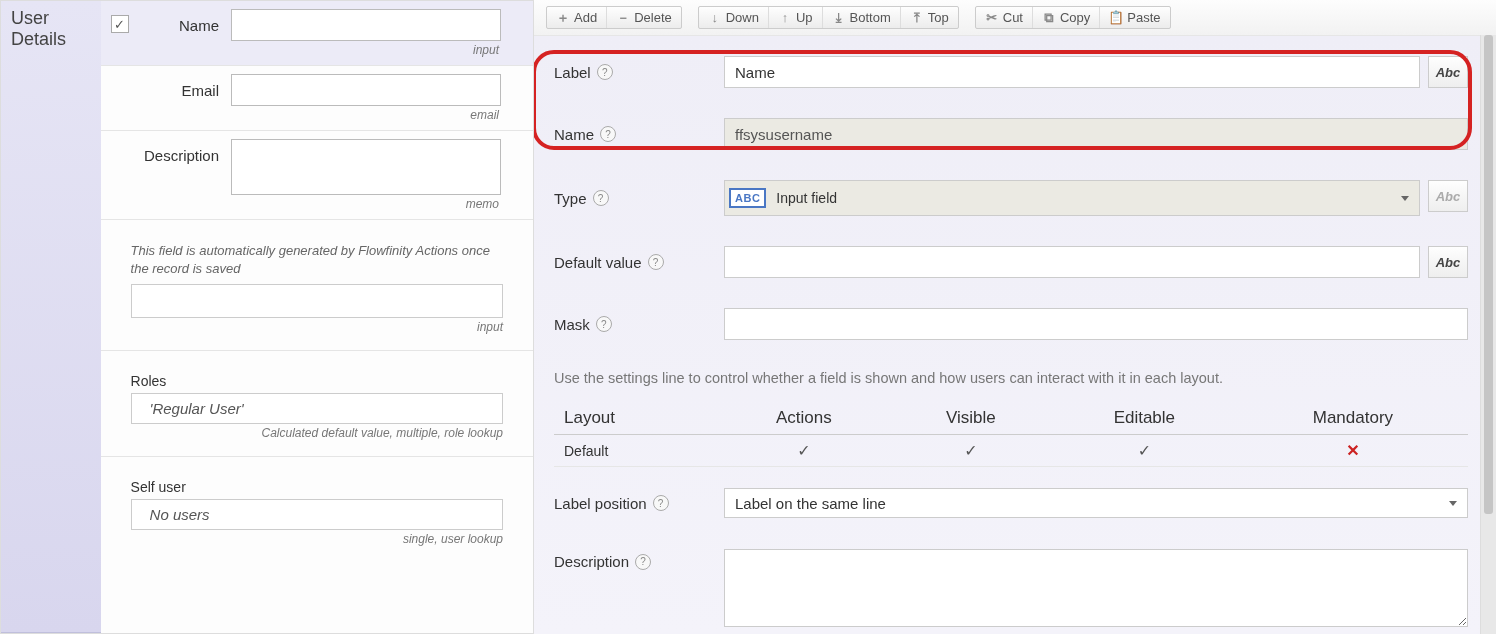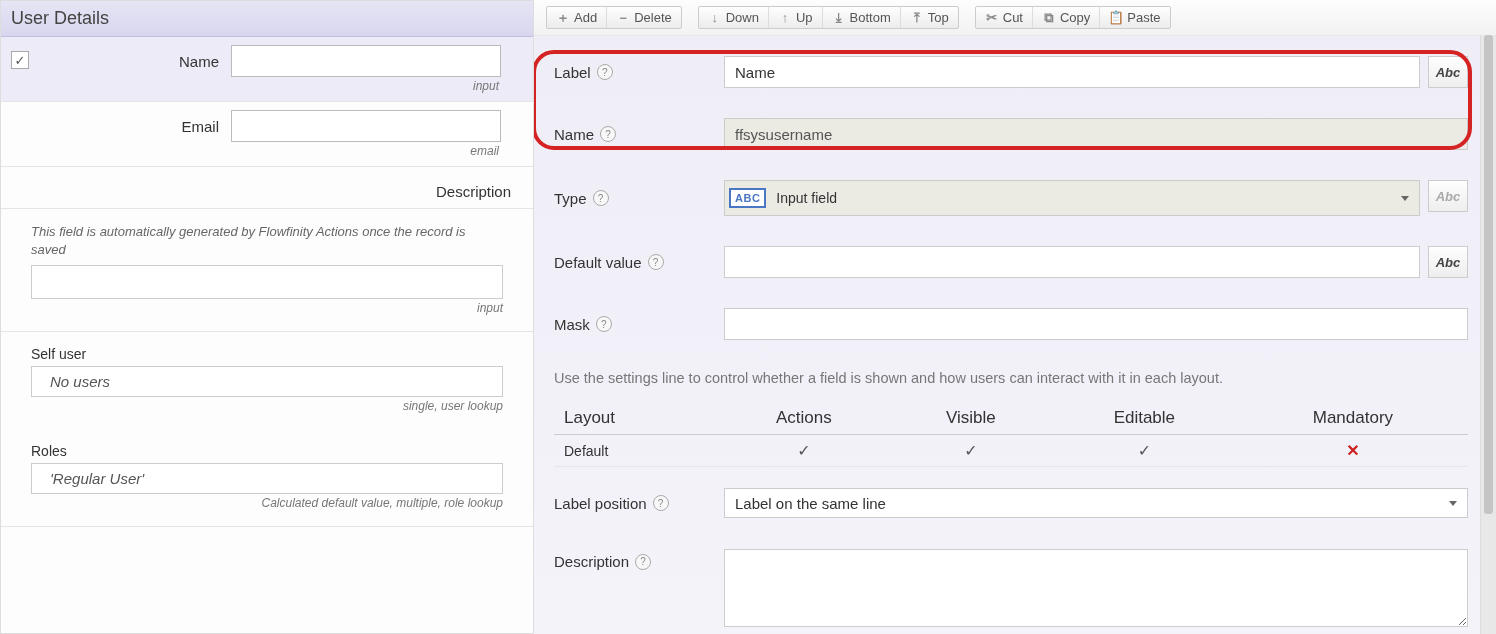--- a/index.html
+++ b/index.html
@@ -14,21 +14,21 @@
     display: flex;
     width: 1496px;
     height: 634px;
     background: #fff;
   }
   
   .left-panel {
     width: 534px;
     flex-shrink: 0;
     display: flex;
-    flex-direction: column;
+    flex-direction: row;
     background: #fdfdfd;
     border: 1px solid #ddd;
     box-shadow: 2px 2px 6px rgba(0,0,0,0.08);
   }
   .panel-header {
     background: linear-gradient(#e6e5f5, #d8d6ee);
     border-bottom: 1px solid #c0bfdc;
     font-size: 18px;
     color: #444;
     padding: 7px 10px;
@@ -91,20 +91,21 @@
     font-style: italic;
     font-size: 12px;
     color: #777;
     text-align: right;
     width: 270px;
     padding-right: 2px;
     margin-top: 2px;
   }
   .sub-block {
     padding: 6px 20px 8px 20px;
+    margin-top: 8px;
   }
   .sub-note {
     font-style: italic;
     color: #666;
     font-size: 13px;
     line-height: 1.4;
     margin-bottom: 6px;
   }
   .sub-label {
     font-size: 14px;
@@ -354,44 +355,48 @@
             <input class="tinput" style="">
             <div class="mini-hint">email</div>
           </div>
         </div>
       </div>
 
       <div class="section">
         <div class="field-row">
           <div class="checkbox-col"></div>
           <div class="lbl-col">Description</div>
+          <div class="input-col">
+            <textarea class="tarea" style=""></textarea>
+            <div class="mini-hint">memo</div>
+          </div>
         </div>
       </div>
 
       <div class="section">
         <div class="sub-block">
           <div class="sub-note">This field is automatically generated by Flowfinity Actions once the record is saved</div>
           <div class="sub-input"></div>
           <div class="sub-hint">input</div>
         </div>
       </div>
 
+      <div class="section">
+        <div class="sub-block">
+          <div class="sub-label">Roles</div>
+          <div class="sub-val">'Regular User'</div>
+          <div class="sub-hint">Calculated default value, multiple, role lookup</div>
+        </div>
+      </div>
+
       <div class="section" style="border-bottom:none;">
         <div class="sub-block">
           <div class="sub-label">Self user</div>
           <div class="sub-val">No users</div>
           <div class="sub-hint">single, user lookup</div>
-        </div>
-      </div>
-
-      <div class="section">
-        <div class="sub-block">
-          <div class="sub-label">Roles</div>
-          <div class="sub-val">'Regular User'</div>
-          <div class="sub-hint">Calculated default value, multiple, role lookup</div>
         </div>
       </div>
 
     </div>
   </div>
 
   <div class="right-side" style="position:relative;">
 
     <div class="toolbar">
       <div class="tb-grp">

